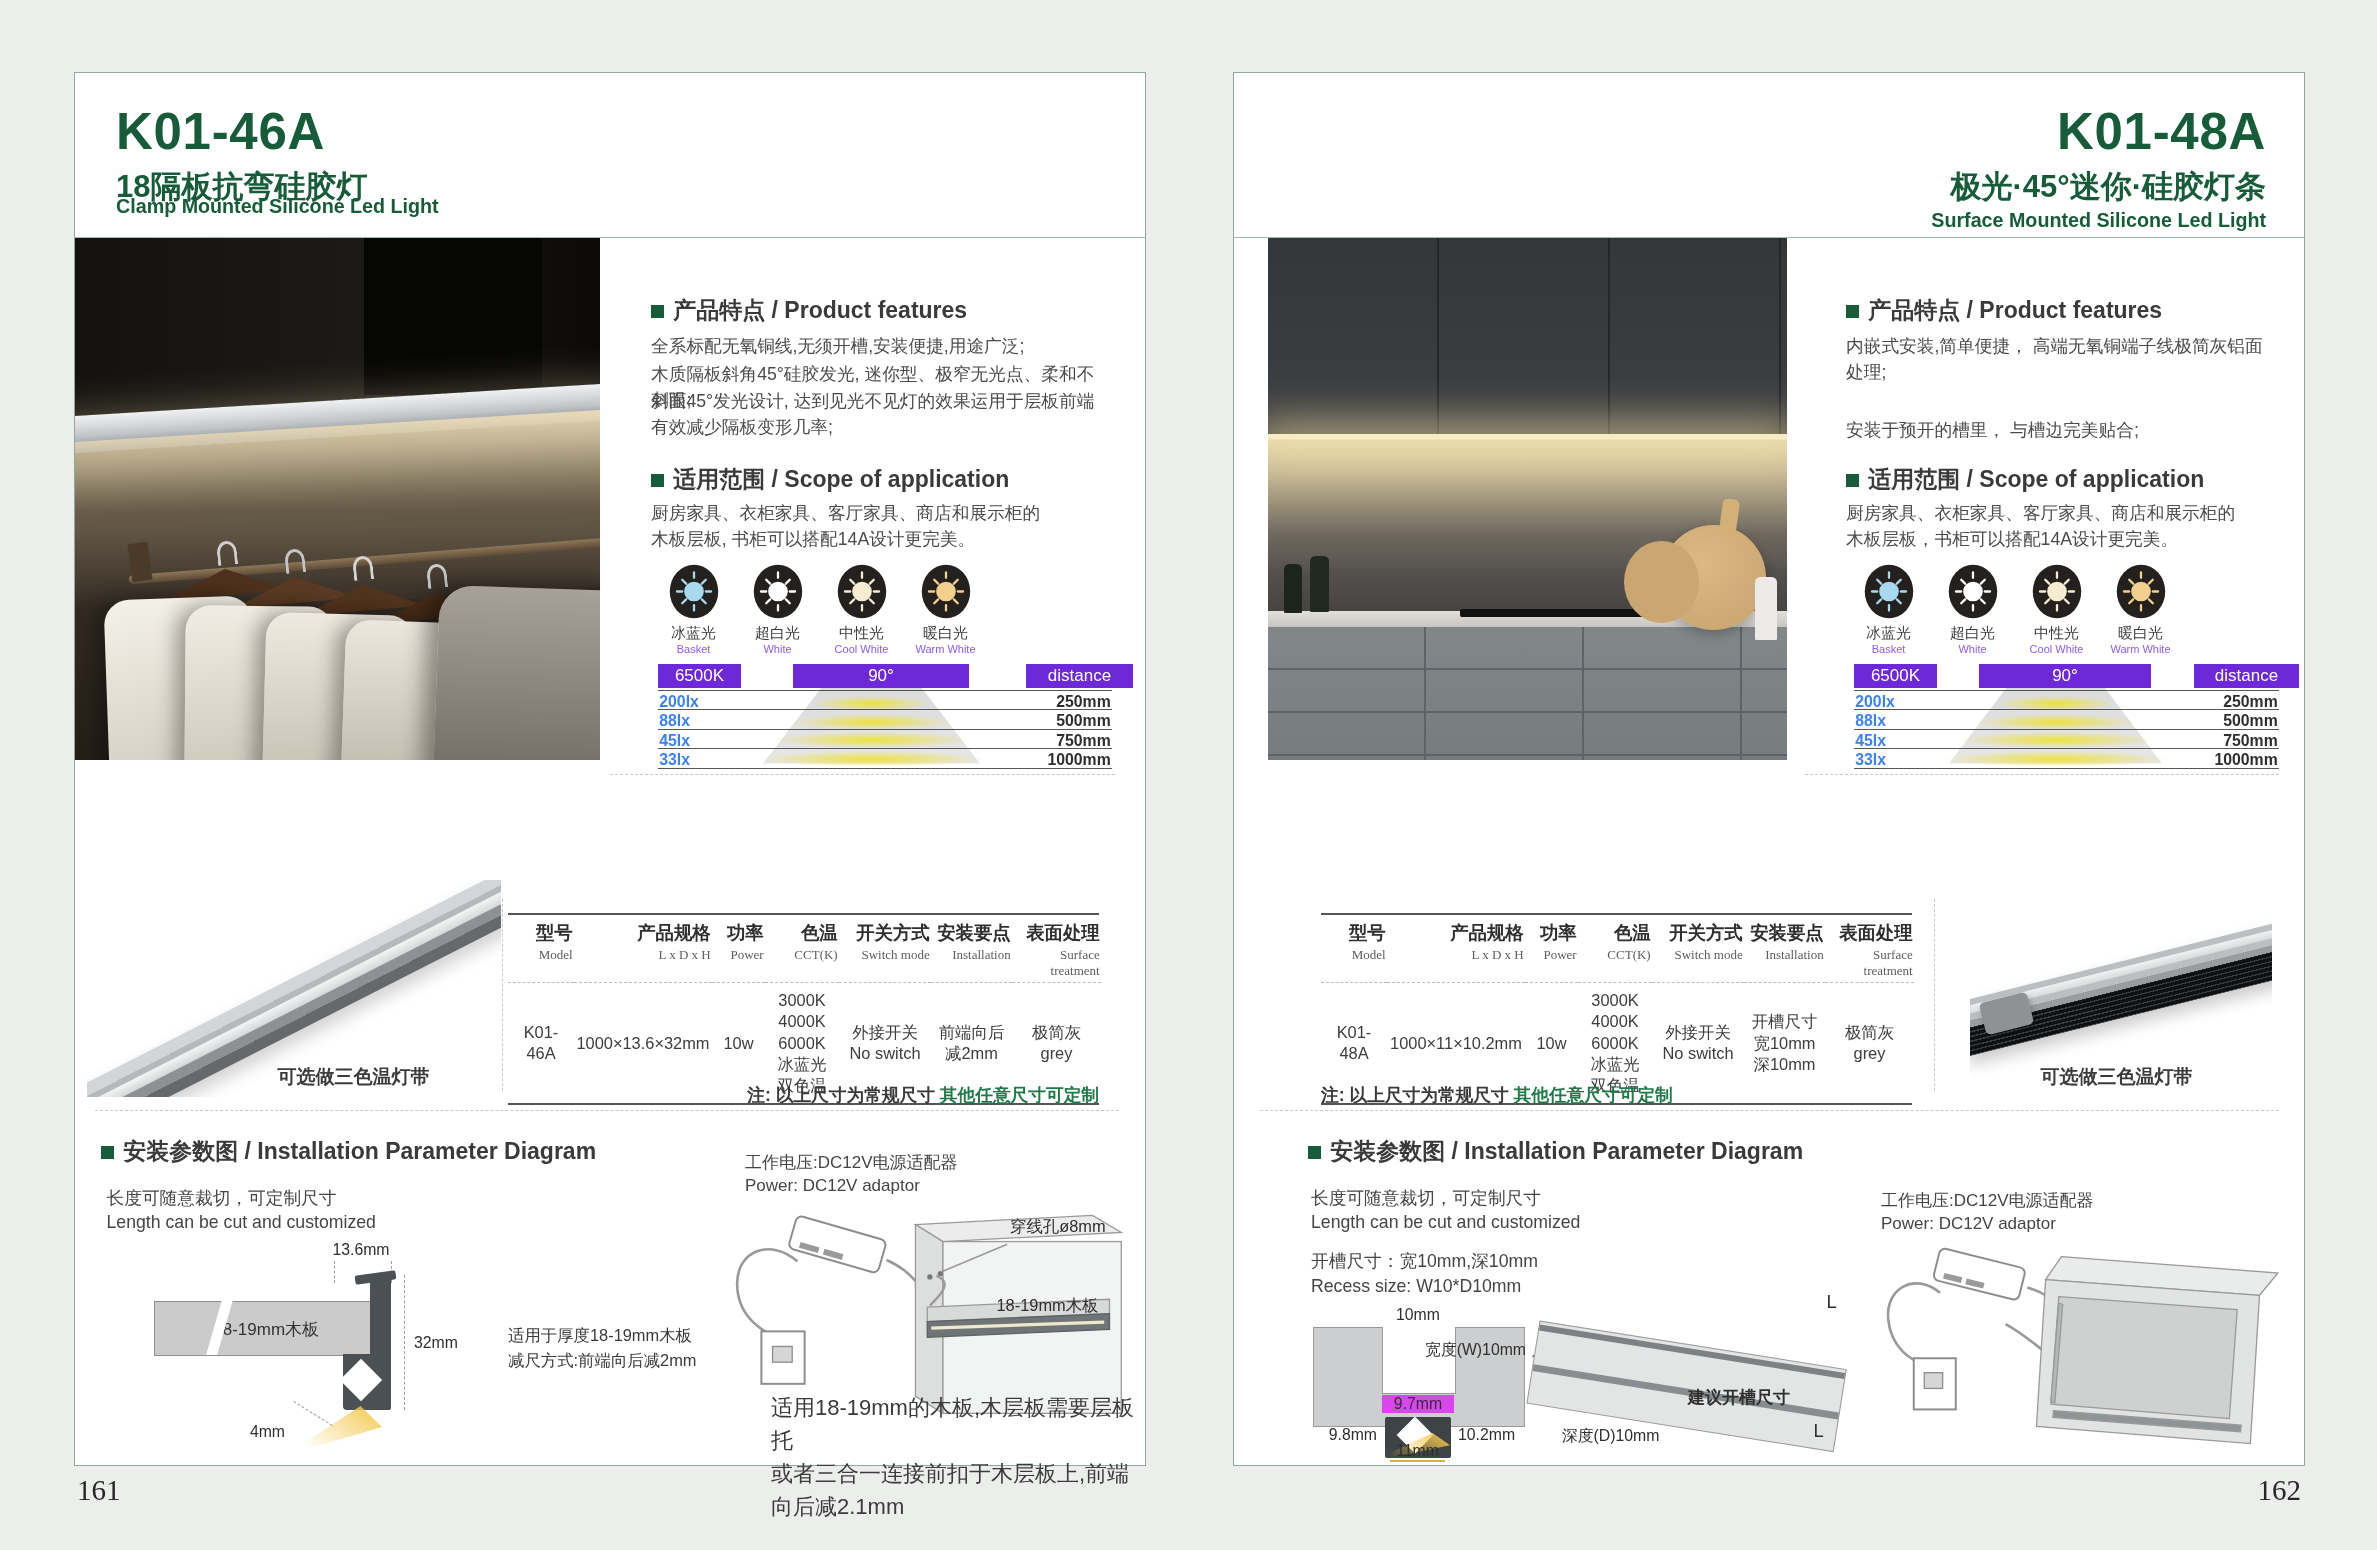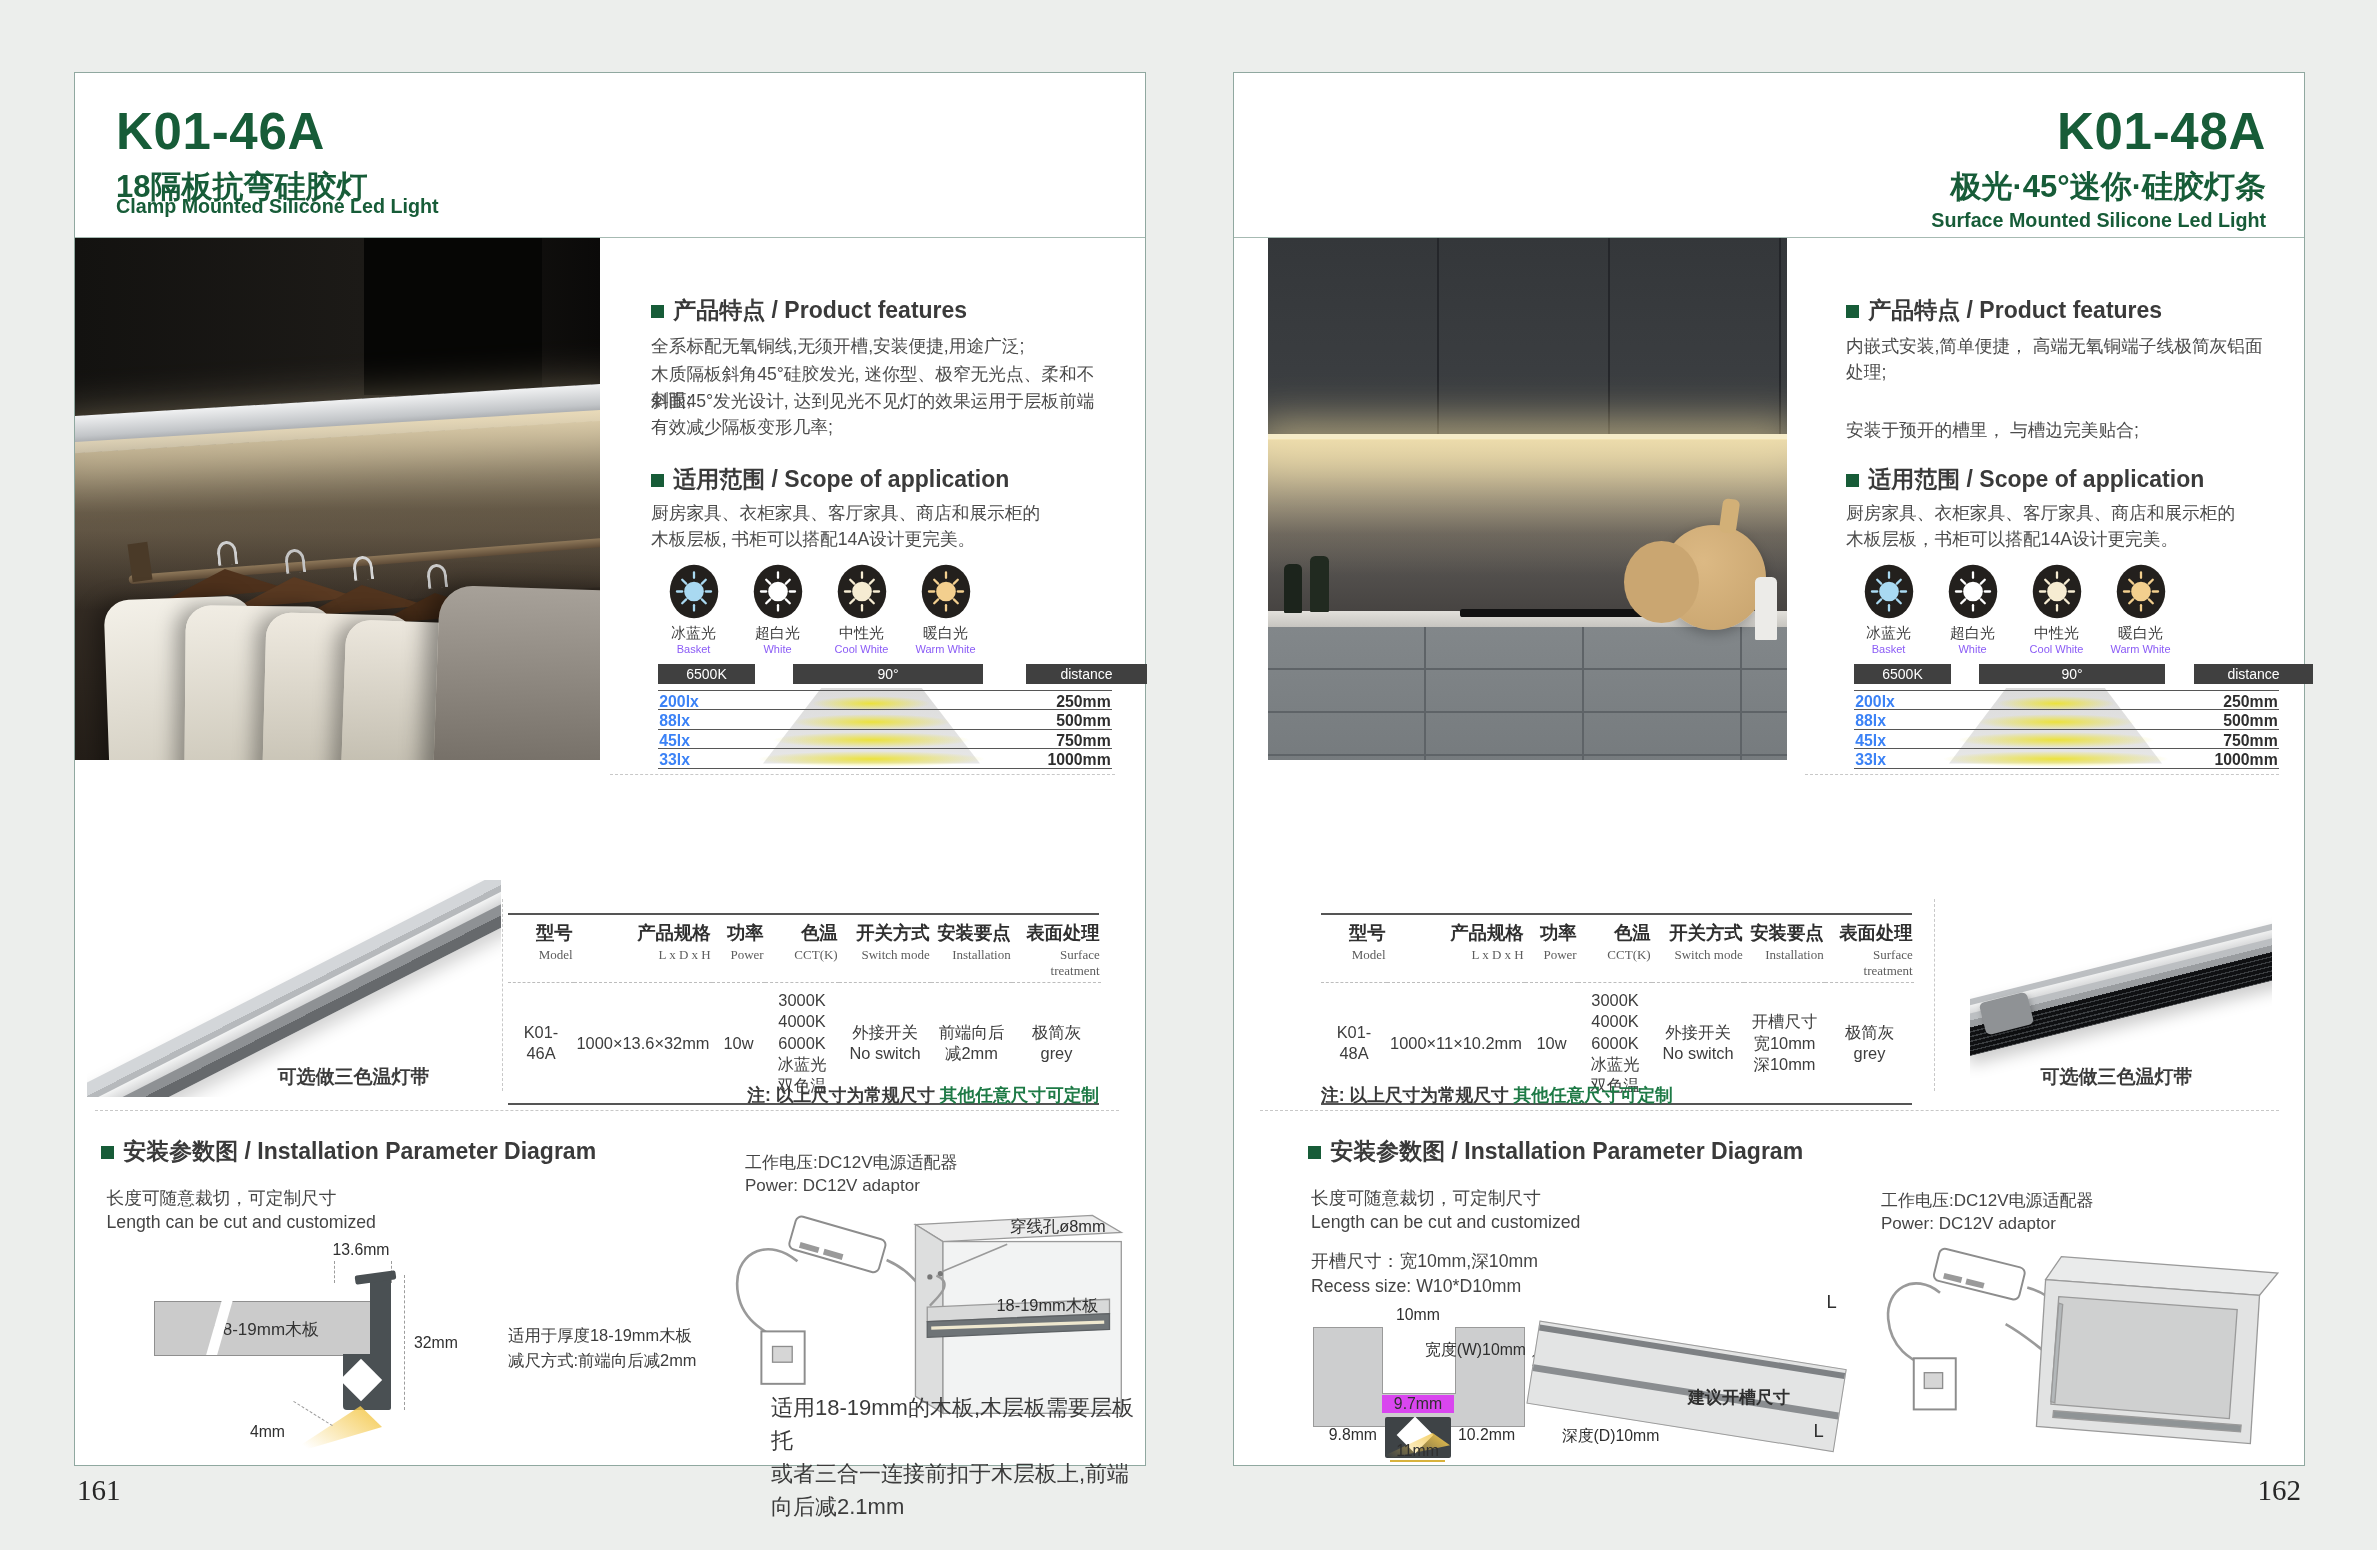--- a/index.html
+++ b/index.html
@@ -11,21 +11,21 @@
   .hdr-model{font-size:51px;font-weight:bold;letter-spacing:0.7px;line-height:1;}
   .hdr-cn{font-size:31px;font-weight:bold;line-height:1;}
   .hdr-en{font-size:19.7px;font-weight:600;line-height:1;}
   .hdr-rule{height:1.3px;background:#a6bab2;}
   .sec-title{font-size:23px;font-weight:bold;color:#3a3a3a;white-space:nowrap;}
   .bullet{display:inline-block;width:13px;height:13px;background:#175c38;margin-right:9.2px;}
   .para{font-size:17.7px;color:#4b4b4b;line-height:1.45;white-space:pre-line;}
   .lm{width:81px;text-align:center;}
   .lm-cn{font-size:15px;color:#3d3d3d;margin-top:2.6px;}
   .lm-en{font-size:11px;color:#8b5cf6;}
-  .badge{position:absolute;background:#404040;color:#fff;font-size:14px;text-align:center;padding:2px 17px;}
+  .badge{position:absolute;background:#6d28d9;color:#fff;font-size:17px;text-align:center;padding:2px 10px;}
   .rows{position:absolute;border-bottom:1.3px solid #565656;}
   .drow{position:relative;border-top:1.3px solid #565656;height:18.4px;}
   .dlux{position:absolute;left:1.3px;top:2px;font-size:15.8px;font-weight:bold;color:#3b82f6;}
   .dmm{position:absolute;right:1.3px;top:2px;font-size:15.8px;font-weight:bold;color:#2e2e2e;}
   .cone{position:absolute;clip-path:polygon(27% 0,73% 0,100% 100%,0 100%);
         background:linear-gradient(180deg,rgba(190,190,190,.55),rgba(160,160,160,.25));}
   .spot{position:absolute;border-radius:50%;
         background:radial-gradient(closest-side,rgba(236,226,52,.95),rgba(236,226,52,0));}
   .hdash{border-top:1.3px dashed #c8c8c8;}
   .vdash{border-left:1.3px dashed #c8c8c8;}

